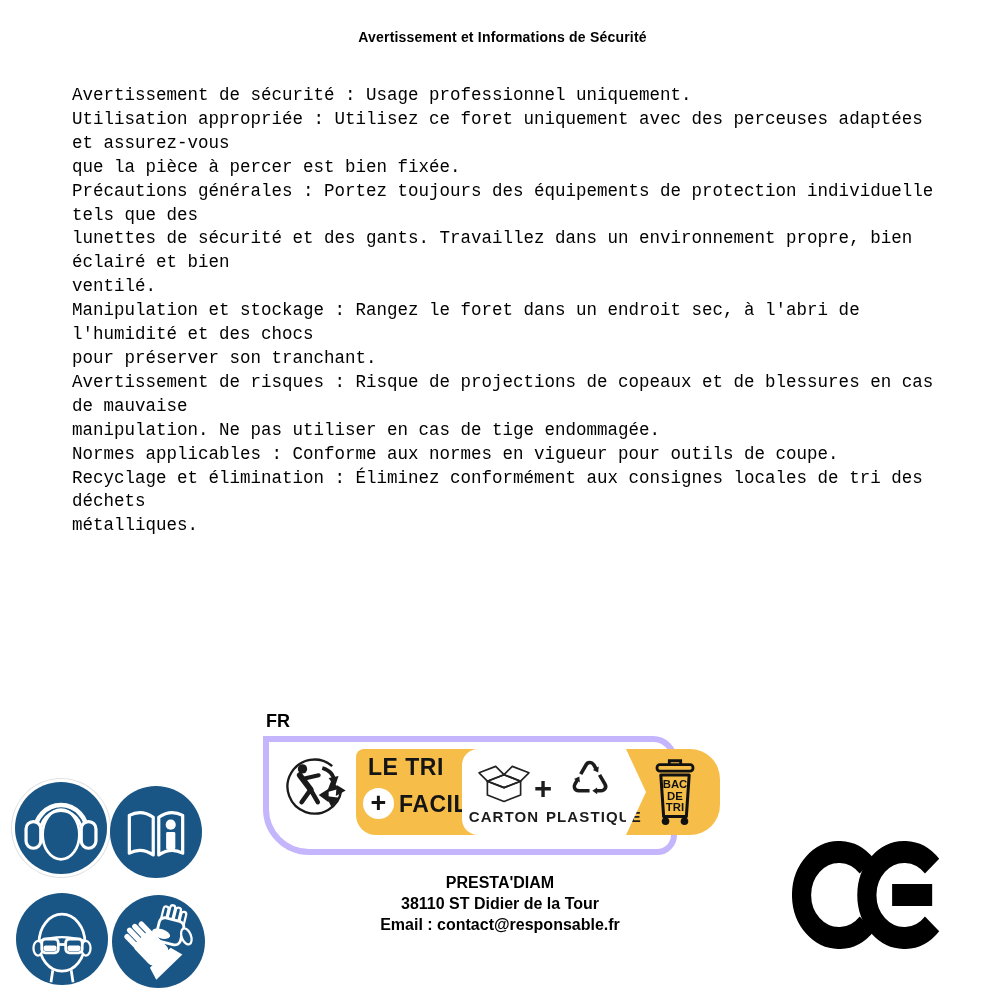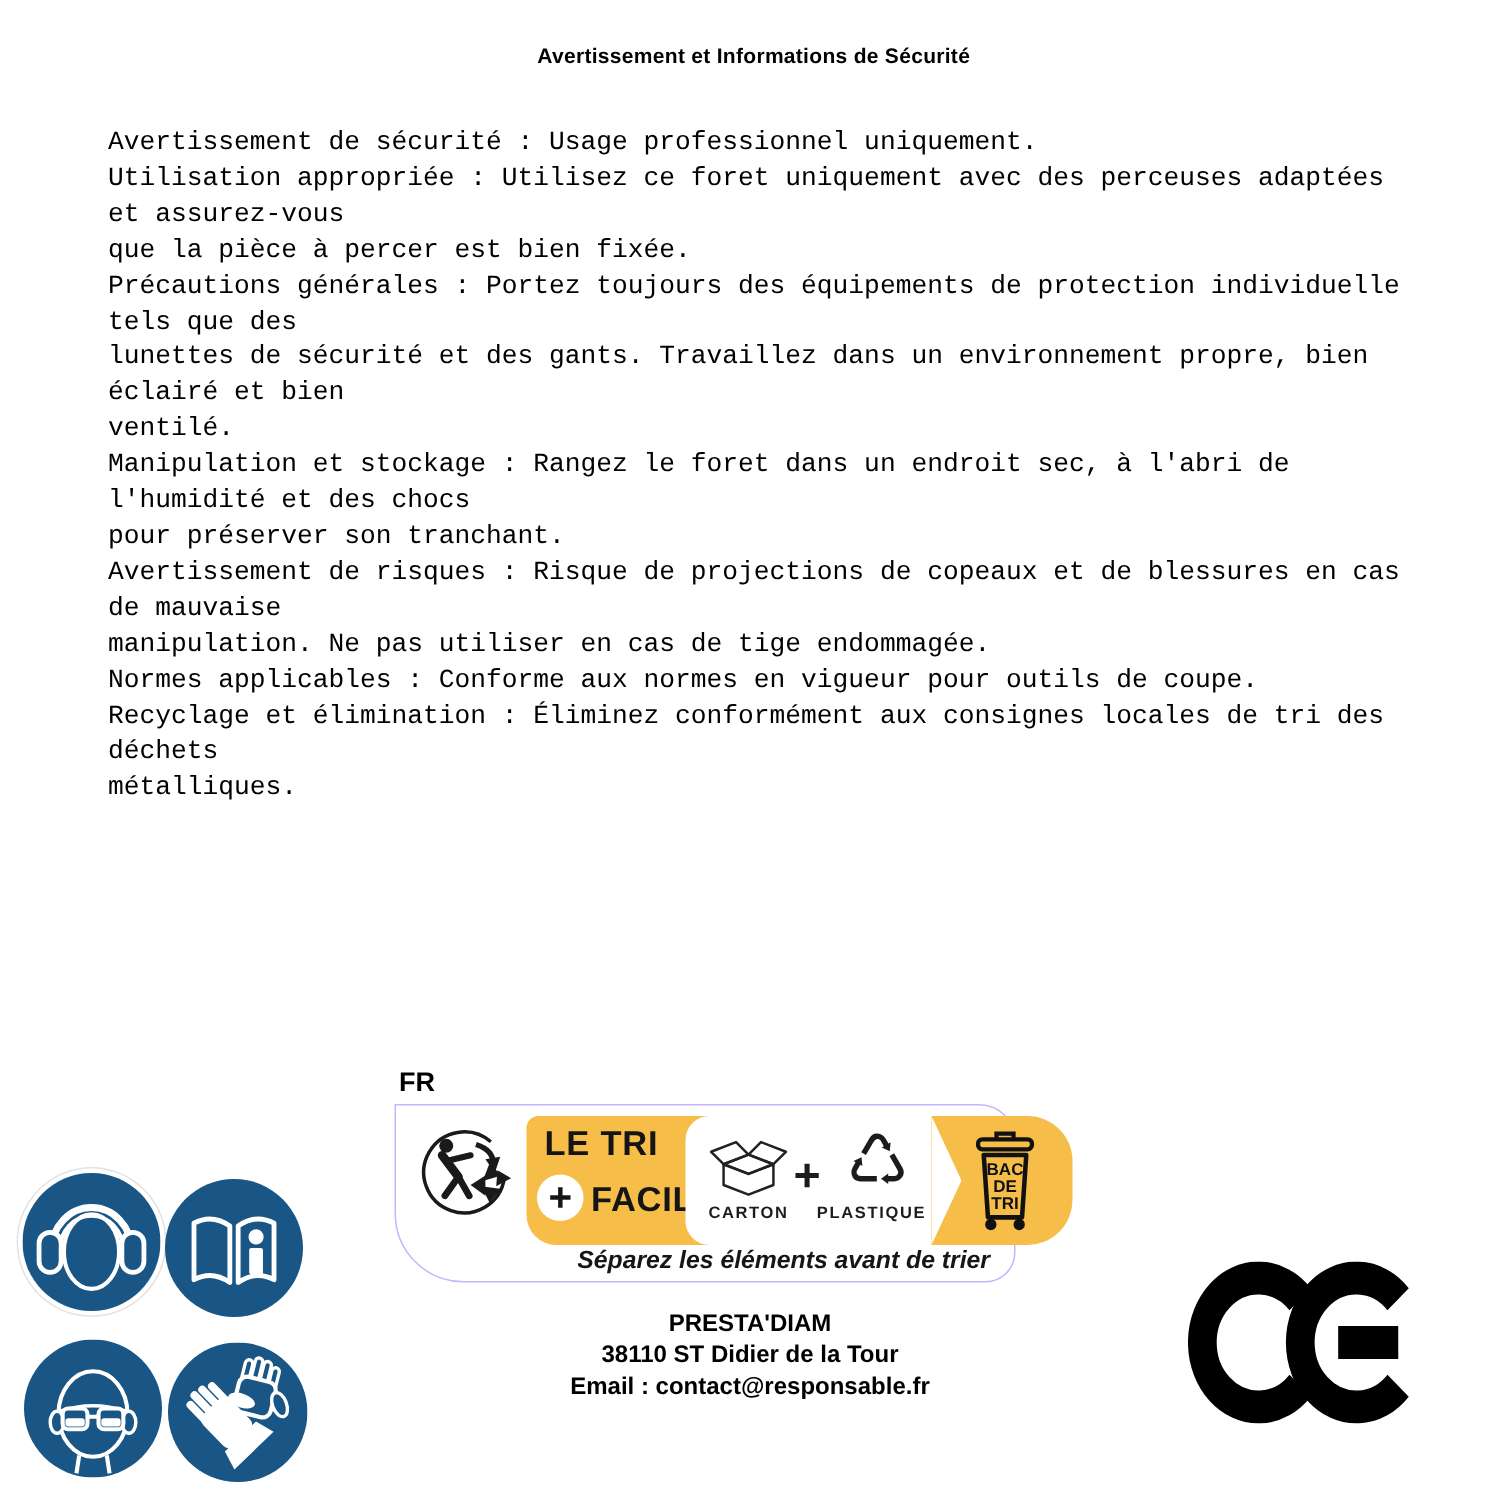--- a/index.html
+++ b/index.html
@@ -18,21 +18,21 @@
 
   
   .picto{position:absolute;}
   .picto svg{display:block;}
   .ring{border-radius:50%;box-shadow:0 0 0 3px #fff,0 0 0 4px #e2e2e2;}
 
   
   .fr-label{position:absolute;left:266px;top:711px;font-size:18px;font-weight:bold;}
   .label-box{
     position:absolute;left:263px;top:736px;width:414px;height:119px;
-    background:#fff;border:1px solid #c4b5fd;box-sizing:border-box;
+    background:#fff;border:6px solid #c4b5fd;box-sizing:border-box;
     border-radius:0 24px 20px 46px;
   }
   .triman{position:absolute;left:11px;top:8px;width:72px;height:72px;}
   .banner{
     position:absolute;left:87px;top:7px;width:364px;height:86px;
     background:#F6BE49;border-radius:8px 30px 30px 20px;
   }
   .letri{position:absolute;left:12px;top:5px;font-size:23px;font-weight:bold;color:#151515;letter-spacing:.5px;}
   .plus-badge{
     position:absolute;left:7px;top:39px;width:31px;height:31px;background:#fff;border-radius:50%;
@@ -41,21 +41,21 @@
   .facile{position:absolute;left:43px;top:42px;font-size:23px;font-weight:bold;color:#151515;letter-spacing:.5px;}
   .wedge{
     position:absolute;left:106px;top:0;width:164px;height:86px;background:#fff;
     border-radius:16px 0 0 16px;
   }
   .wedge-tip{
     position:absolute;left:270px;top:0;width:20px;height:86px;background:#fff;
     clip-path:polygon(0 0,100% 50%,0 100%);
   }
   .carton-ic{position:absolute;left:12px;top:10px;}
-  .cap{position:absolute;top:59px;font-size:11px;font-weight:bold;letter-spacing:1.1px;color:#1c1c1c;text-align:center;}
+  .cap{position:absolute;top:59px;font-size:15px;font-weight:bold;letter-spacing:1.1px;color:#1c1c1c;text-align:center;}
   .cap-carton{left:0;width:84px;}
   .cap-plast{left:84px;width:80px;}
   .plus-mid{position:absolute;left:68px;top:22px;width:26px;text-align:center;font-size:31px;font-weight:bold;color:#1c1c1c;}
   .recycle-glyph{position:absolute;left:98px;top:4px;width:60px;text-align:center;font-size:47px;line-height:52px;color:#1c1c1c;}
   .bin{position:absolute;left:296px;top:8px;width:46px;height:70px;}
   .tagline{
     position:absolute;right:16px;top:94px;font-size:16.5px;font-style:italic;font-weight:600;color:#161616;
   }
 
   
@@ -194,21 +194,20 @@
         <path d="M9 19 H39 L36 63 H12 Z" fill="none" stroke="#111" stroke-width="3.2" stroke-linejoin="round"></path>
         <circle cx="14" cy="68" r="4" fill="#111"></circle>
         <circle cx="34" cy="68" r="4" fill="#111"></circle>
         <text x="24" y="33" text-anchor="middle" font-size="12" font-weight="bold" fill="#111">BAC</text>
         <text x="24" y="45" text-anchor="middle" font-size="12" font-weight="bold" fill="#111">DE</text>
         <text x="24" y="57" text-anchor="middle" font-size="12" font-weight="bold" fill="#111">TRI</text>
       </svg>
     </div>
   </div>
 
-  <div class="tagline">Séparez les éléments avant de trier</div>
 </div>
 
 <div class="address">
   <div>PRESTA'DIAM</div>
   <div>38110 ST Didier de la Tour</div>
   <div>Email : contact@responsable.fr</div>
 </div>
 
 <div class="ce">
   <svg width="148" height="108" viewBox="0 0 170 108" preserveAspectRatio="none">

